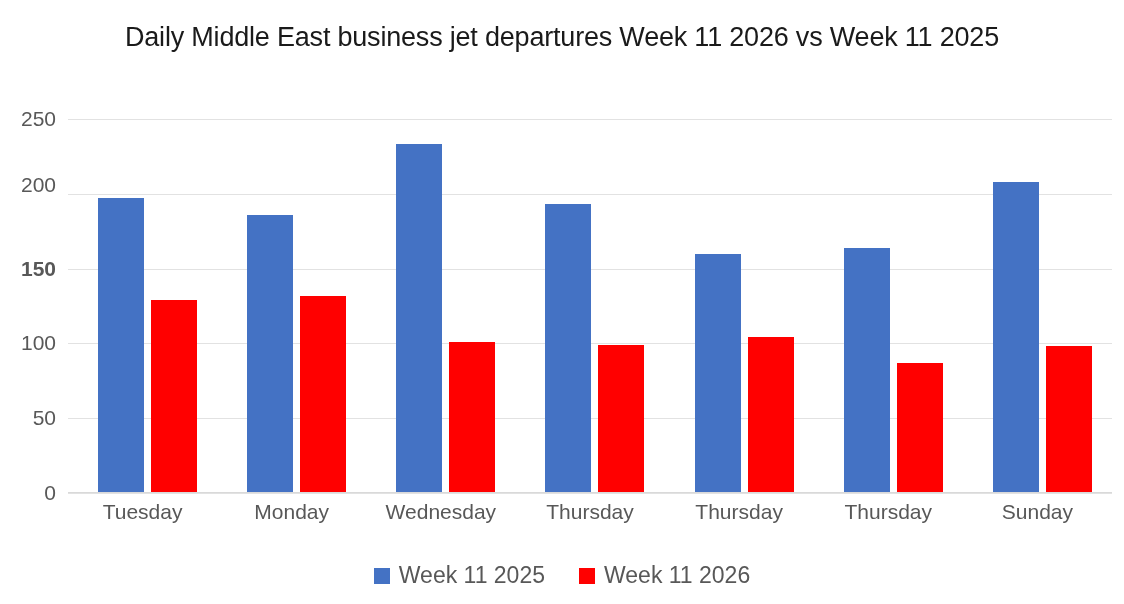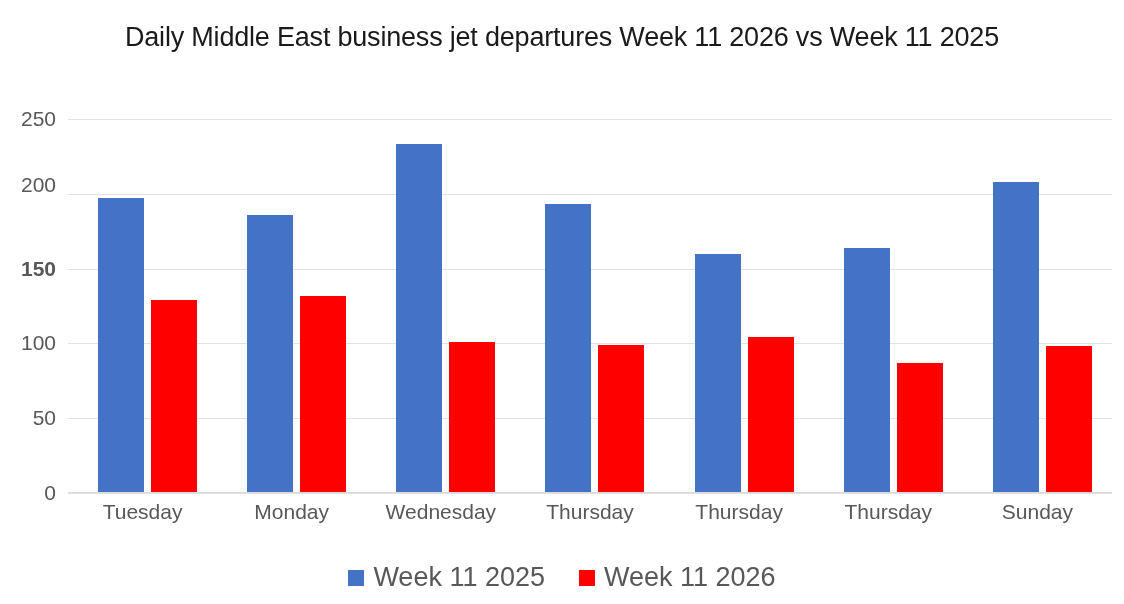--- a/index.html
+++ b/index.html
@@ -139,21 +139,21 @@
     gap: 9px;
   }
   .legend-swatch {
     width: 16px;
     height: 16px;
     display: inline-block;
   }
   .legend-swatch.series-0 { background: #4472c4; }
   .legend-swatch.series-1 { background: #ff0000; }
   .legend-text {
-    font-size: 27px;
+    font-size: 23px;
     color: #585858;
     white-space: nowrap;
   }
 </style>
 </head>
 <body>
 
 <div id="chart-root">
 
   <div class="chart-title">Daily Middle East business jet departures Week 11 2026 vs Week 11 2025</div>

